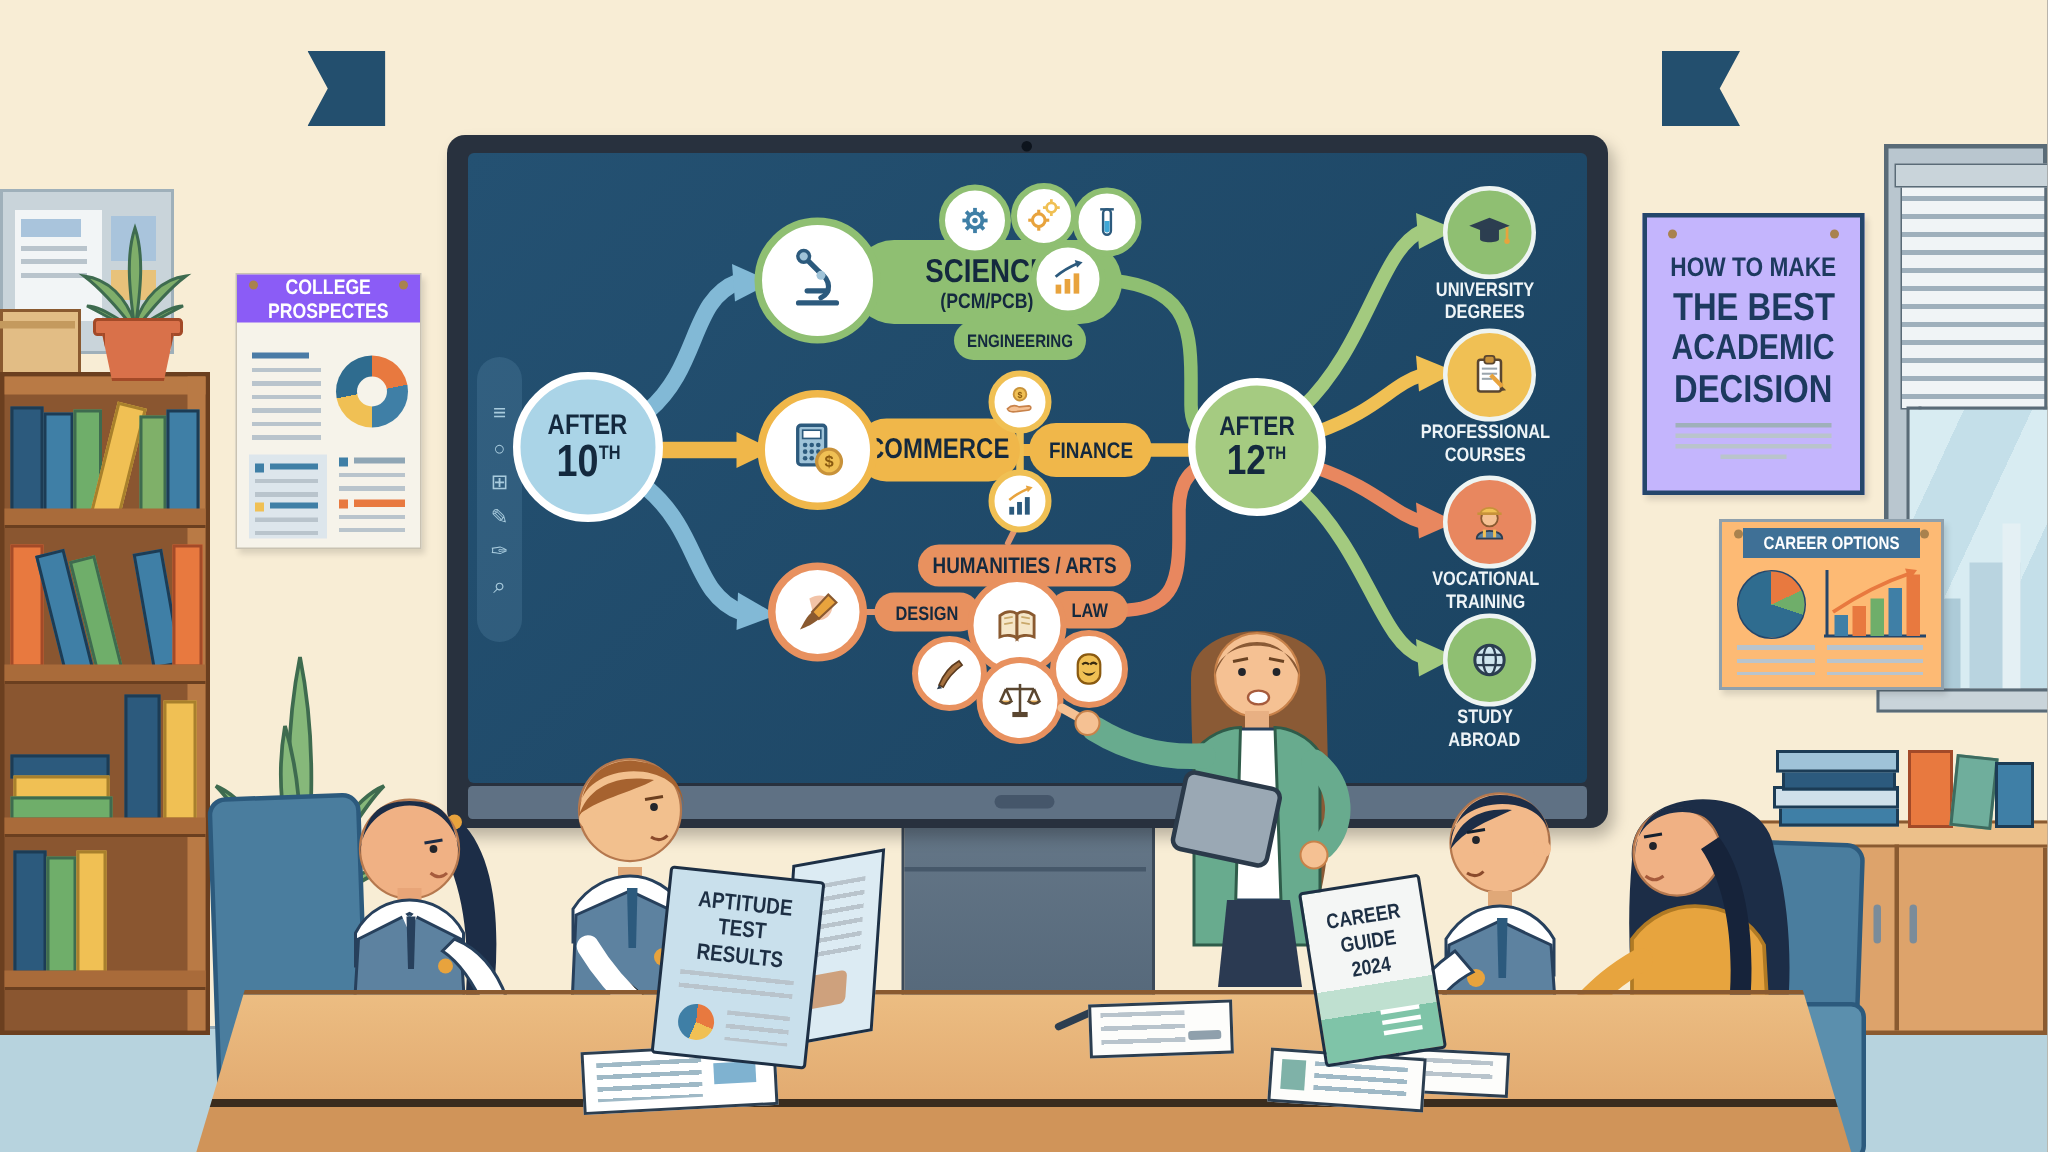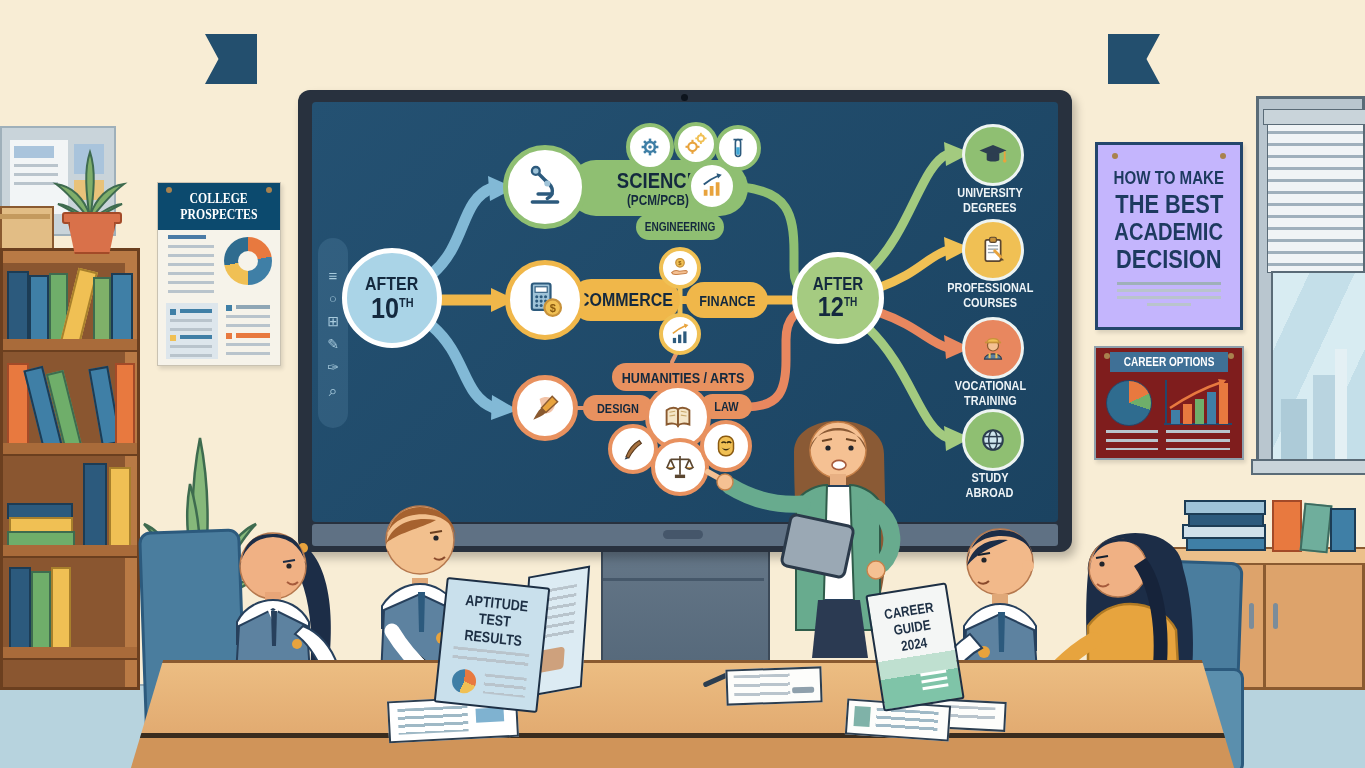--- a/index.html
+++ b/index.html
@@ -29,21 +29,21 @@
 
   <div class="abs" style="left:0;top:126px;width:112px;height:106px;background:#c9d4da;border:2px solid #9fb0ba;z-index:4;">
     <div class="abs" style="left:8px;top:12px;width:58px;height:74px;background:#f2f5f6;"></div>
     <div class="abs" style="left:12px;top:18px;width:40px;height:12px;background:#a9c4dc;"></div>
     <div class="abs glines" style="left:12px;top:36px;width:44px;height:26px;"></div>
     <div class="abs" style="left:72px;top:16px;width:30px;height:30px;background:#a9c4dc;"></div>
     <div class="abs" style="left:72px;top:52px;width:30px;height:20px;background:#e8c27a;"></div>
   </div>
 
   <div class="abs" style="left:157px;top:182px;width:122px;height:182px;background:#f6f3ea;border:1px solid #c9c2b2;box-shadow:2px 3px 4px rgba(0,0,0,.12);z-index:5;">
-    <div class="abs flex col" style="left:0;top:0;width:122px;height:47px;background:#0c4a6e;font-family:Liberation Serif, serif;">
+    <div class="abs flex col" style="left:0;top:0;width:122px;height:32px;background:#8b5cf6;">
       <span class="sx" style="color:#fff;font-weight:bold;font-size:14px;">COLLEGE</span>
       <span class="sx" style="color:#fff;font-weight:bold;font-size:14px;">PROSPECTES</span>
     </div>
     <div class="pin" style="left:8px;top:4px;"></div>
       <div class="pin" style="right:8px;top:4px;"></div>
     <div class="abs" style="left:10px;top:52px;width:38px;height:4px;background:#4a7ba6;"></div>
     <div class="abs glines" style="left:10px;top:62px;width:46px;height:52px;"></div>
     <div class="abs" style="left:66px;top:54px;width:48px;height:48px;border-radius:50%;background:conic-gradient(#e8793f 0 22%,#3f7fa6 22% 50%,#f0c054 50% 72%,#2f6c8f 72% 100%);"></div>
     <div class="abs" style="left:80px;top:68px;width:20px;height:20px;border-radius:50%;background:#f6f3ea;"></div>
     <div class="abs" style="left:8px;top:120px;width:52px;height:56px;background:#dde6ec;"></div>
@@ -130,21 +130,21 @@
       <span class="sx" style="color:#1d3a5f;font-weight:bold;font-size:26px;line-height:1.1;">THE BEST</span>
       <span class="sx" style="color:#1d3a5f;font-weight:bold;font-size:24px;line-height:1.1;">ACADEMIC</span>
       <span class="sx" style="color:#1d3a5f;font-weight:bold;font-size:26px;line-height:1.1;">DECISION</span>
       <div style="width:104px;height:3px;background:#9fb0ba;margin-top:8px;"></div>
       <div style="width:104px;height:3px;background:#b9c4cc;margin-top:4px;"></div>
       <div style="width:104px;height:3px;background:#b9c4cc;margin-top:4px;"></div>
       <div style="width:44px;height:3px;background:#b9c4cc;margin-top:4px;align-self:center;"></div>
     </div>
   </div>
 
-  <div class="abs" style="left:1094px;top:346px;width:146px;height:110px;background:#7f1d1d;border:2px solid #8fa0ac;box-shadow:2px 3px 4px rgba(0,0,0,.12);z-index:5;">
+  <div class="abs" style="left:1146px;top:346px;width:146px;height:110px;background:#fdba74;border:2px solid #8fa0ac;box-shadow:2px 3px 4px rgba(0,0,0,.12);z-index:5;">
     <div class="pin" style="left:8px;top:5px;"></div>
       <div class="pin" style="right:8px;top:5px;"></div>
     <div class="abs flex" style="left:14px;top:4px;width:118px;height:20px;background:#3f7096;">
       <span class="sx" style="color:#fff;font-weight:bold;font-size:12px;">CAREER OPTIONS</span>
     </div>
     <div class="abs" style="left:10px;top:32px;width:44px;height:44px;border-radius:50%;background:conic-gradient(#e8793f 0 18%,#6fae6a 18% 30%,#2f6c8f 30% 100%);border:1px solid #24466b;"></div>
     <svg style="left:66px;top:30px;width:72px;height:50px;" viewBox="0 0 72 50">
       <line x1="4" y1="2" x2="4" y2="46" stroke="#24466b" stroke-width="2"></line>
       <line x1="2" y1="46" x2="70" y2="46" stroke="#24466b" stroke-width="2"></line>
       <rect x="9" y="32" width="9" height="14" fill="#3f7fa6"></rect>

